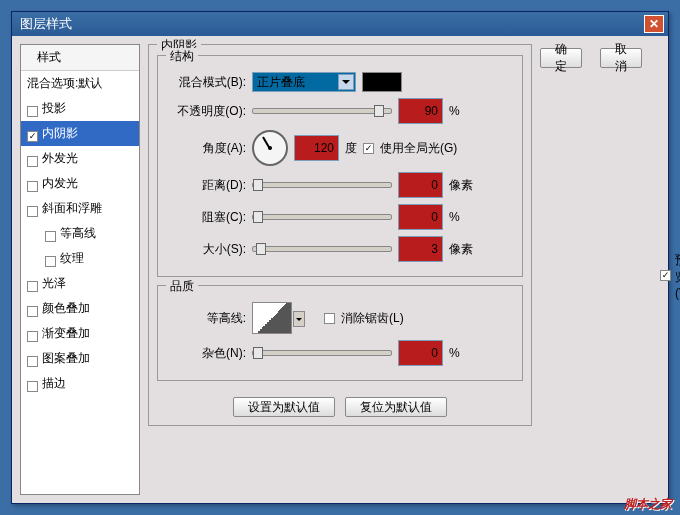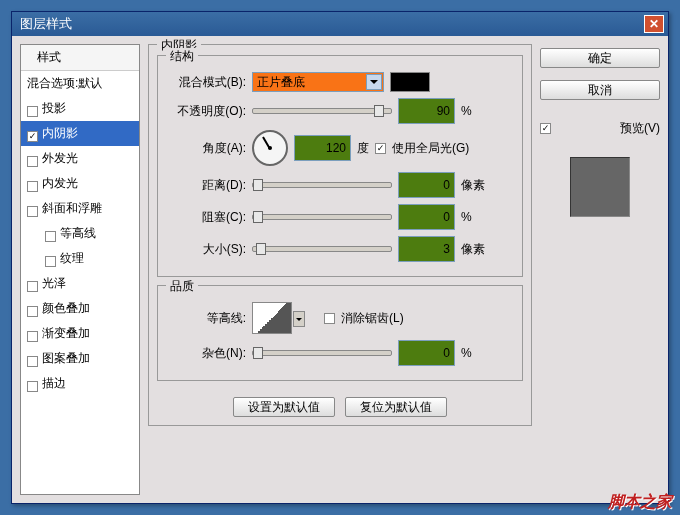--- a/index.html
+++ b/index.html
@@ -15,40 +15,40 @@
 .left-item.selected{background:#316ac5;color:#fff}
 .left-item.indent{padding-left:24px}
 .cb{width:11px;height:11px;border:1px solid #888;background:#fff;display:inline-flex;align-items:center;justify-content:center;flex-shrink:0}
 .cb.checked::after{content:"✓";font-size:9px;color:#000;line-height:1}
 .left-item.selected .cb.checked::after{color:#000}
 .center-panel{flex:1;position:relative}
 .fieldset{border:1px solid #999;padding:10px 8px 8px;margin-bottom:8px;position:relative}
 .fieldset-label{position:absolute;top:-8px;left:8px;background:#e3dfe0;padding:0 4px}
 .row{display:flex;align-items:center;margin:6px 0;gap:6px}
 .row-label{width:80px;text-align:right}
-.select{width:132px;height:20px;border:1px solid #7b9ebd;background:#f97316;display:flex;align-items:center;padding:0 4px;position:relative}
+.select{width:104px;height:20px;border:1px solid #7b9ebd;background:#0369a1;display:flex;align-items:center;padding:0 4px;position:relative}
 .select-arrow{position:absolute;right:1px;top:1px;width:16px;height:16px;background:#c7d8ed;border:1px solid #7b9ebd;display:flex;align-items:center;justify-content:center}
 .select-arrow::after{content:"";border:4px solid transparent;border-top-color:#000;margin-top:3px}
 .color-swatch{width:40px;height:20px;background:#000;border:1px solid #888}
 .slider{width:140px;height:6px;background:#d4d0c8;border:1px solid #888;position:relative;border-radius:2px}
 .slider-thumb{position:absolute;top:-4px;width:10px;height:12px;background:#e8e8e8;border:1px solid #666}
-.num-input{width:57px;height:20px;border:1px solid #7b9ebd;background:#4d7c0f;padding:12px 4px;text-align:right}
+.num-input{width:45px;height:20px;border:1px solid #7b9ebd;background:#b91c1c;padding:12px 4px;text-align:right}
 .angle-dial{width:36px;height:36px;border:2px solid #666;border-radius:50%;background:#f5f5f5;position:relative}
 .angle-dial::after{content:"";position:absolute;width:14px;height:2px;background:#000;top:50%;left:50%;transform-origin:0 50%;transform:rotate(-120deg)}
 .angle-dial::before{content:"";position:absolute;width:4px;height:4px;background:#000;border-radius:50%;top:calc(50% - 2px);left:calc(50% - 2px)}
 .contour{width:40px;height:32px;border:1px solid #888;background:linear-gradient(135deg,#fff 50%,#555 50%);position:relative}
 .contour-arrow{position:absolute;right:-14px;top:8px;width:12px;height:16px;background:#d4d0c8;border:1px solid #888;display:flex;align-items:center;justify-content:center}
 .contour-arrow::after{content:"";border:3px solid transparent;border-top-color:#000;margin-top:3px}
 .btn{height:20px;border:1px solid #888;background:linear-gradient(#fff,#ddd);padding:0 14px;cursor:pointer;display:inline-flex;align-items:center;justify-content:center;border-radius:2px}
 .btn-row{display:flex;justify-content:center;gap:10px;margin-top:16px}
-.right-panel{width:120px;display:flex;flex-direction:column;gap:12px;padding-top:4px}
+.right-panel{width:120px;display:flex;flex-direction:row;gap:18px;padding-top:4px}
 .right-panel .btn{width:100%}
 .preview-box{width:60px;height:60px;border:1px inset #888;background:#666;margin:8px auto}
 .preview-check{display:flex;align-items:center;gap:4px;justify-content:space-between;margin-top:8px}
-.watermark{position:absolute;bottom:2px;right:8px;font-style:italic;font-family:Liberation Sans, sans-serif;color:#c02020;font-size:16px;font-weight:bold;text-shadow:1px 1px 0 #fff}
+.watermark{position:absolute;bottom:2px;right:8px;font-style:italic;font-family:Liberation Sans, sans-serif;color:#c02020;font-size:12px;font-weight:bold;text-shadow:1px 1px 0 #fff}
 </style>
 </head>
 <body>
 
 <div class="dialog">
   <div class="titlebar">
     <span class="titlebar-text">图层样式</span>
     <div class="close-btn">✕</div>
   </div>
   <div class="body">

